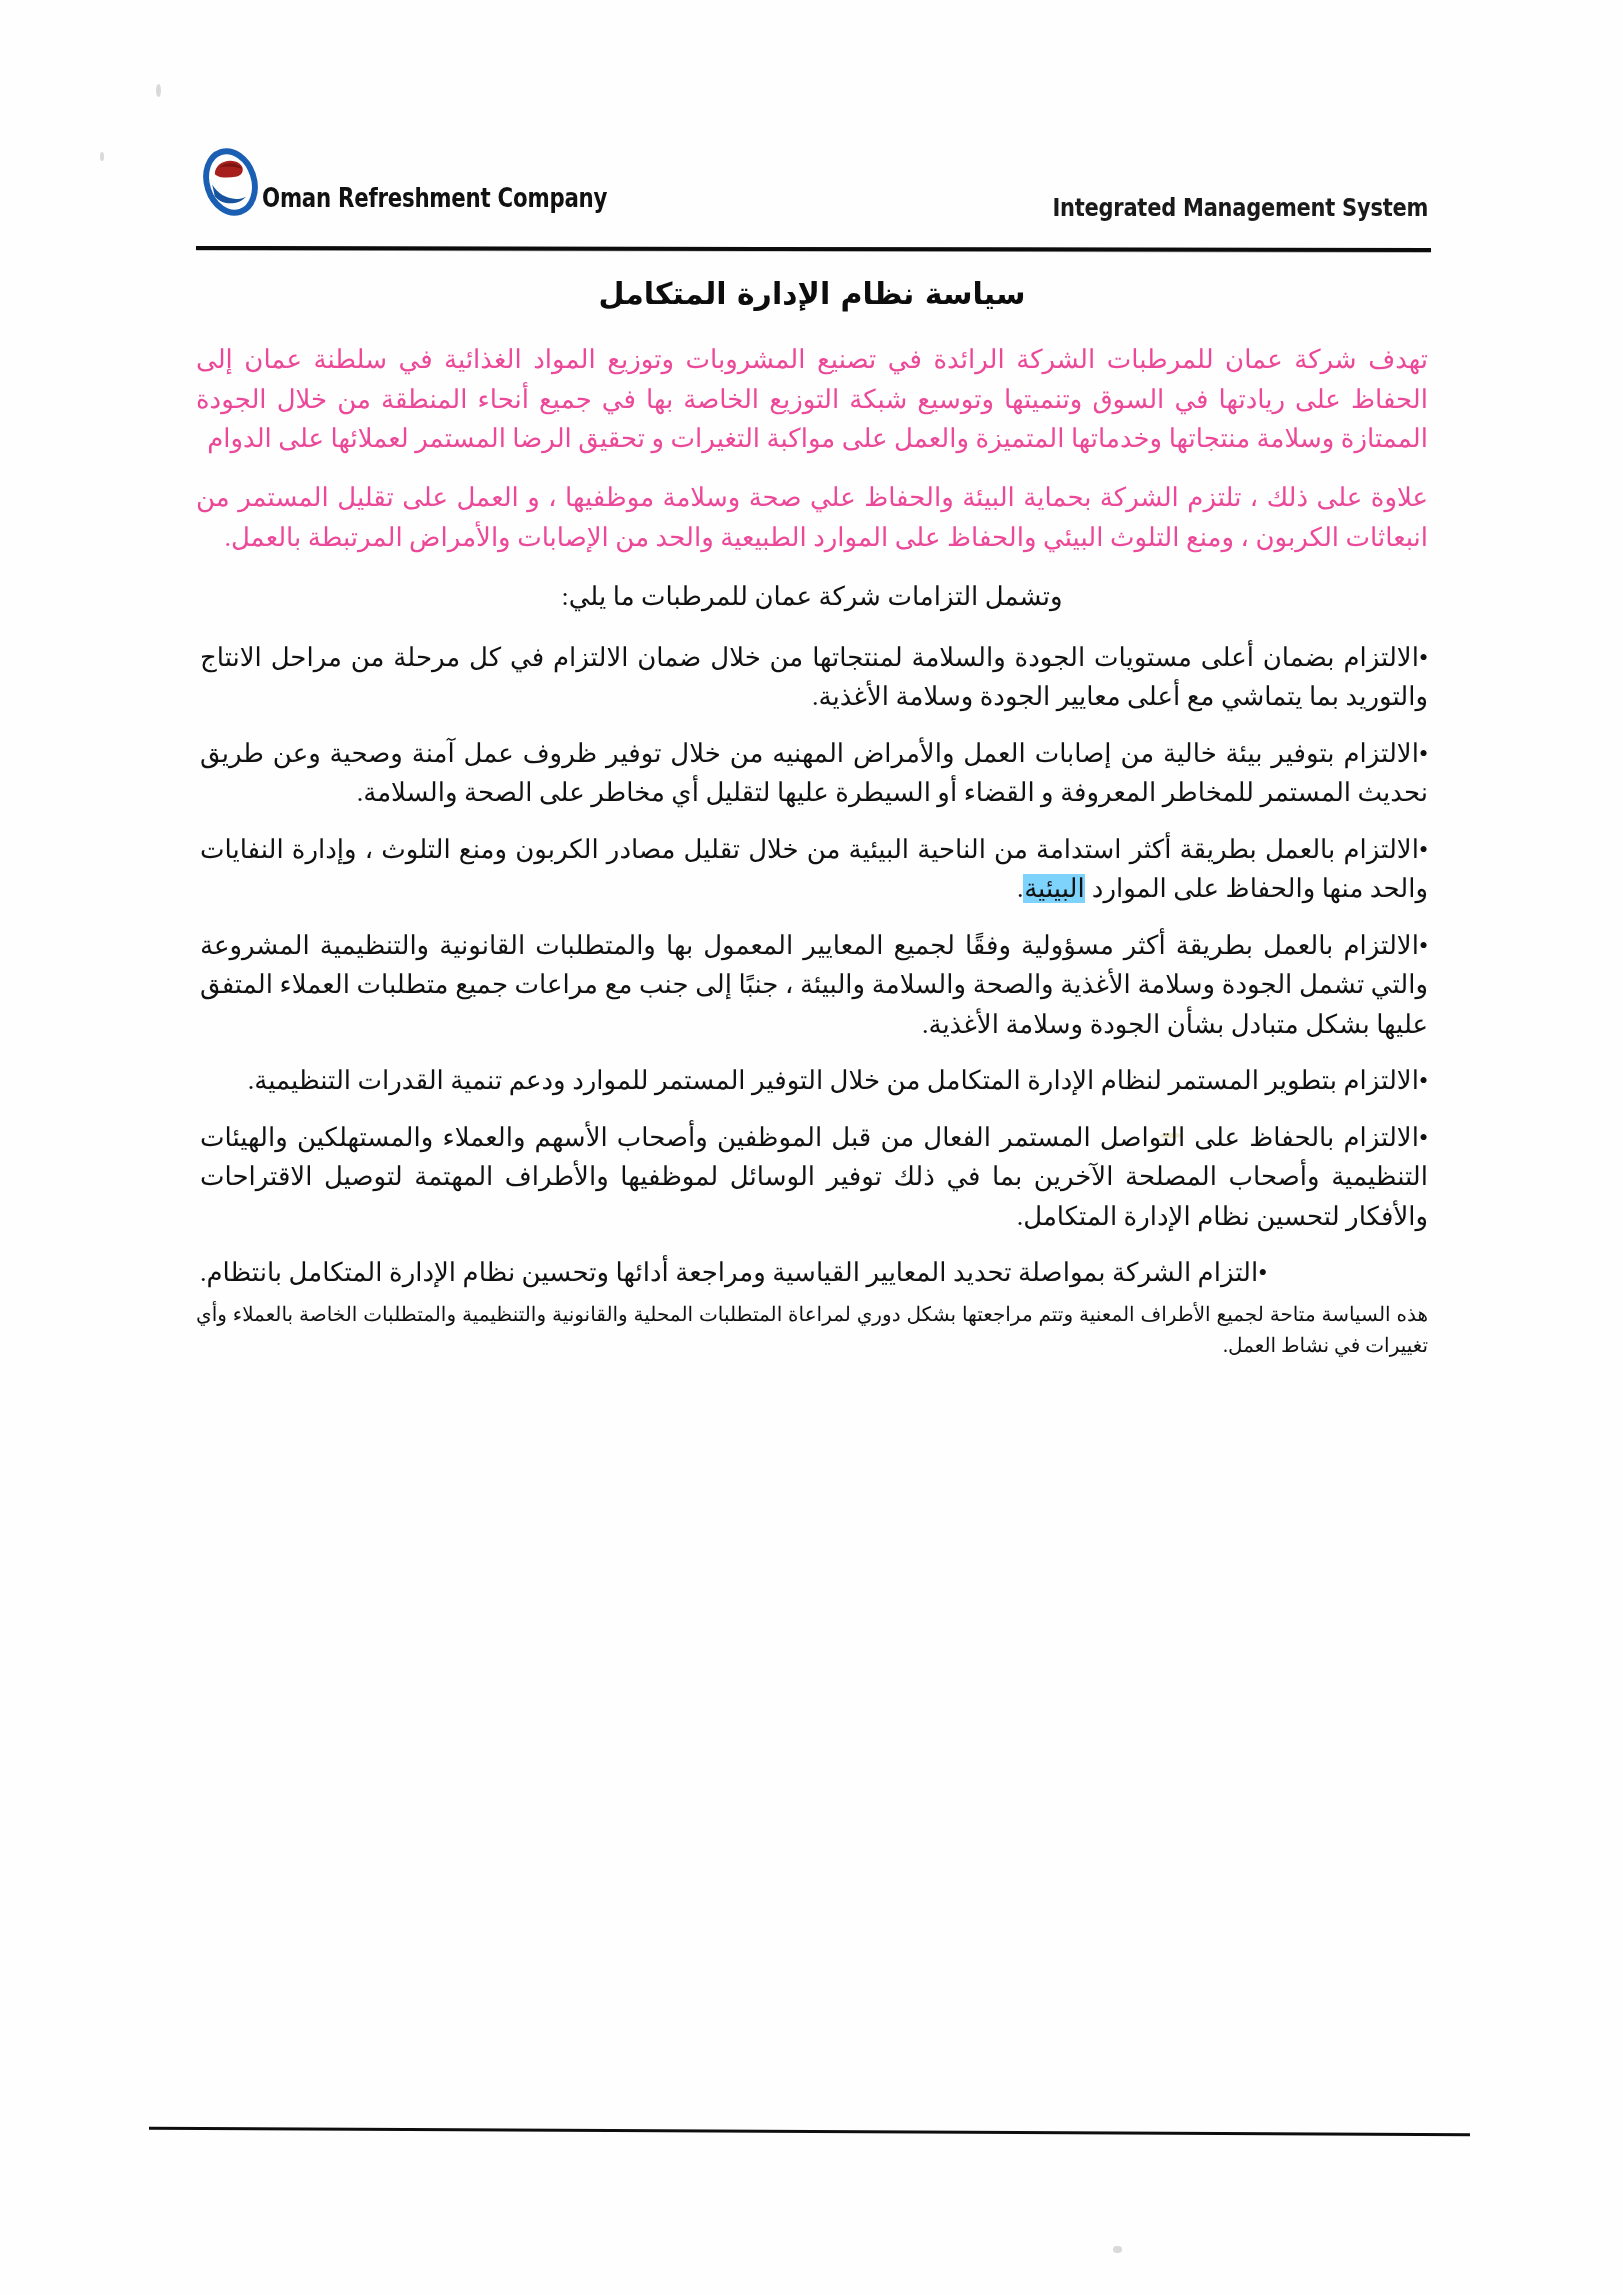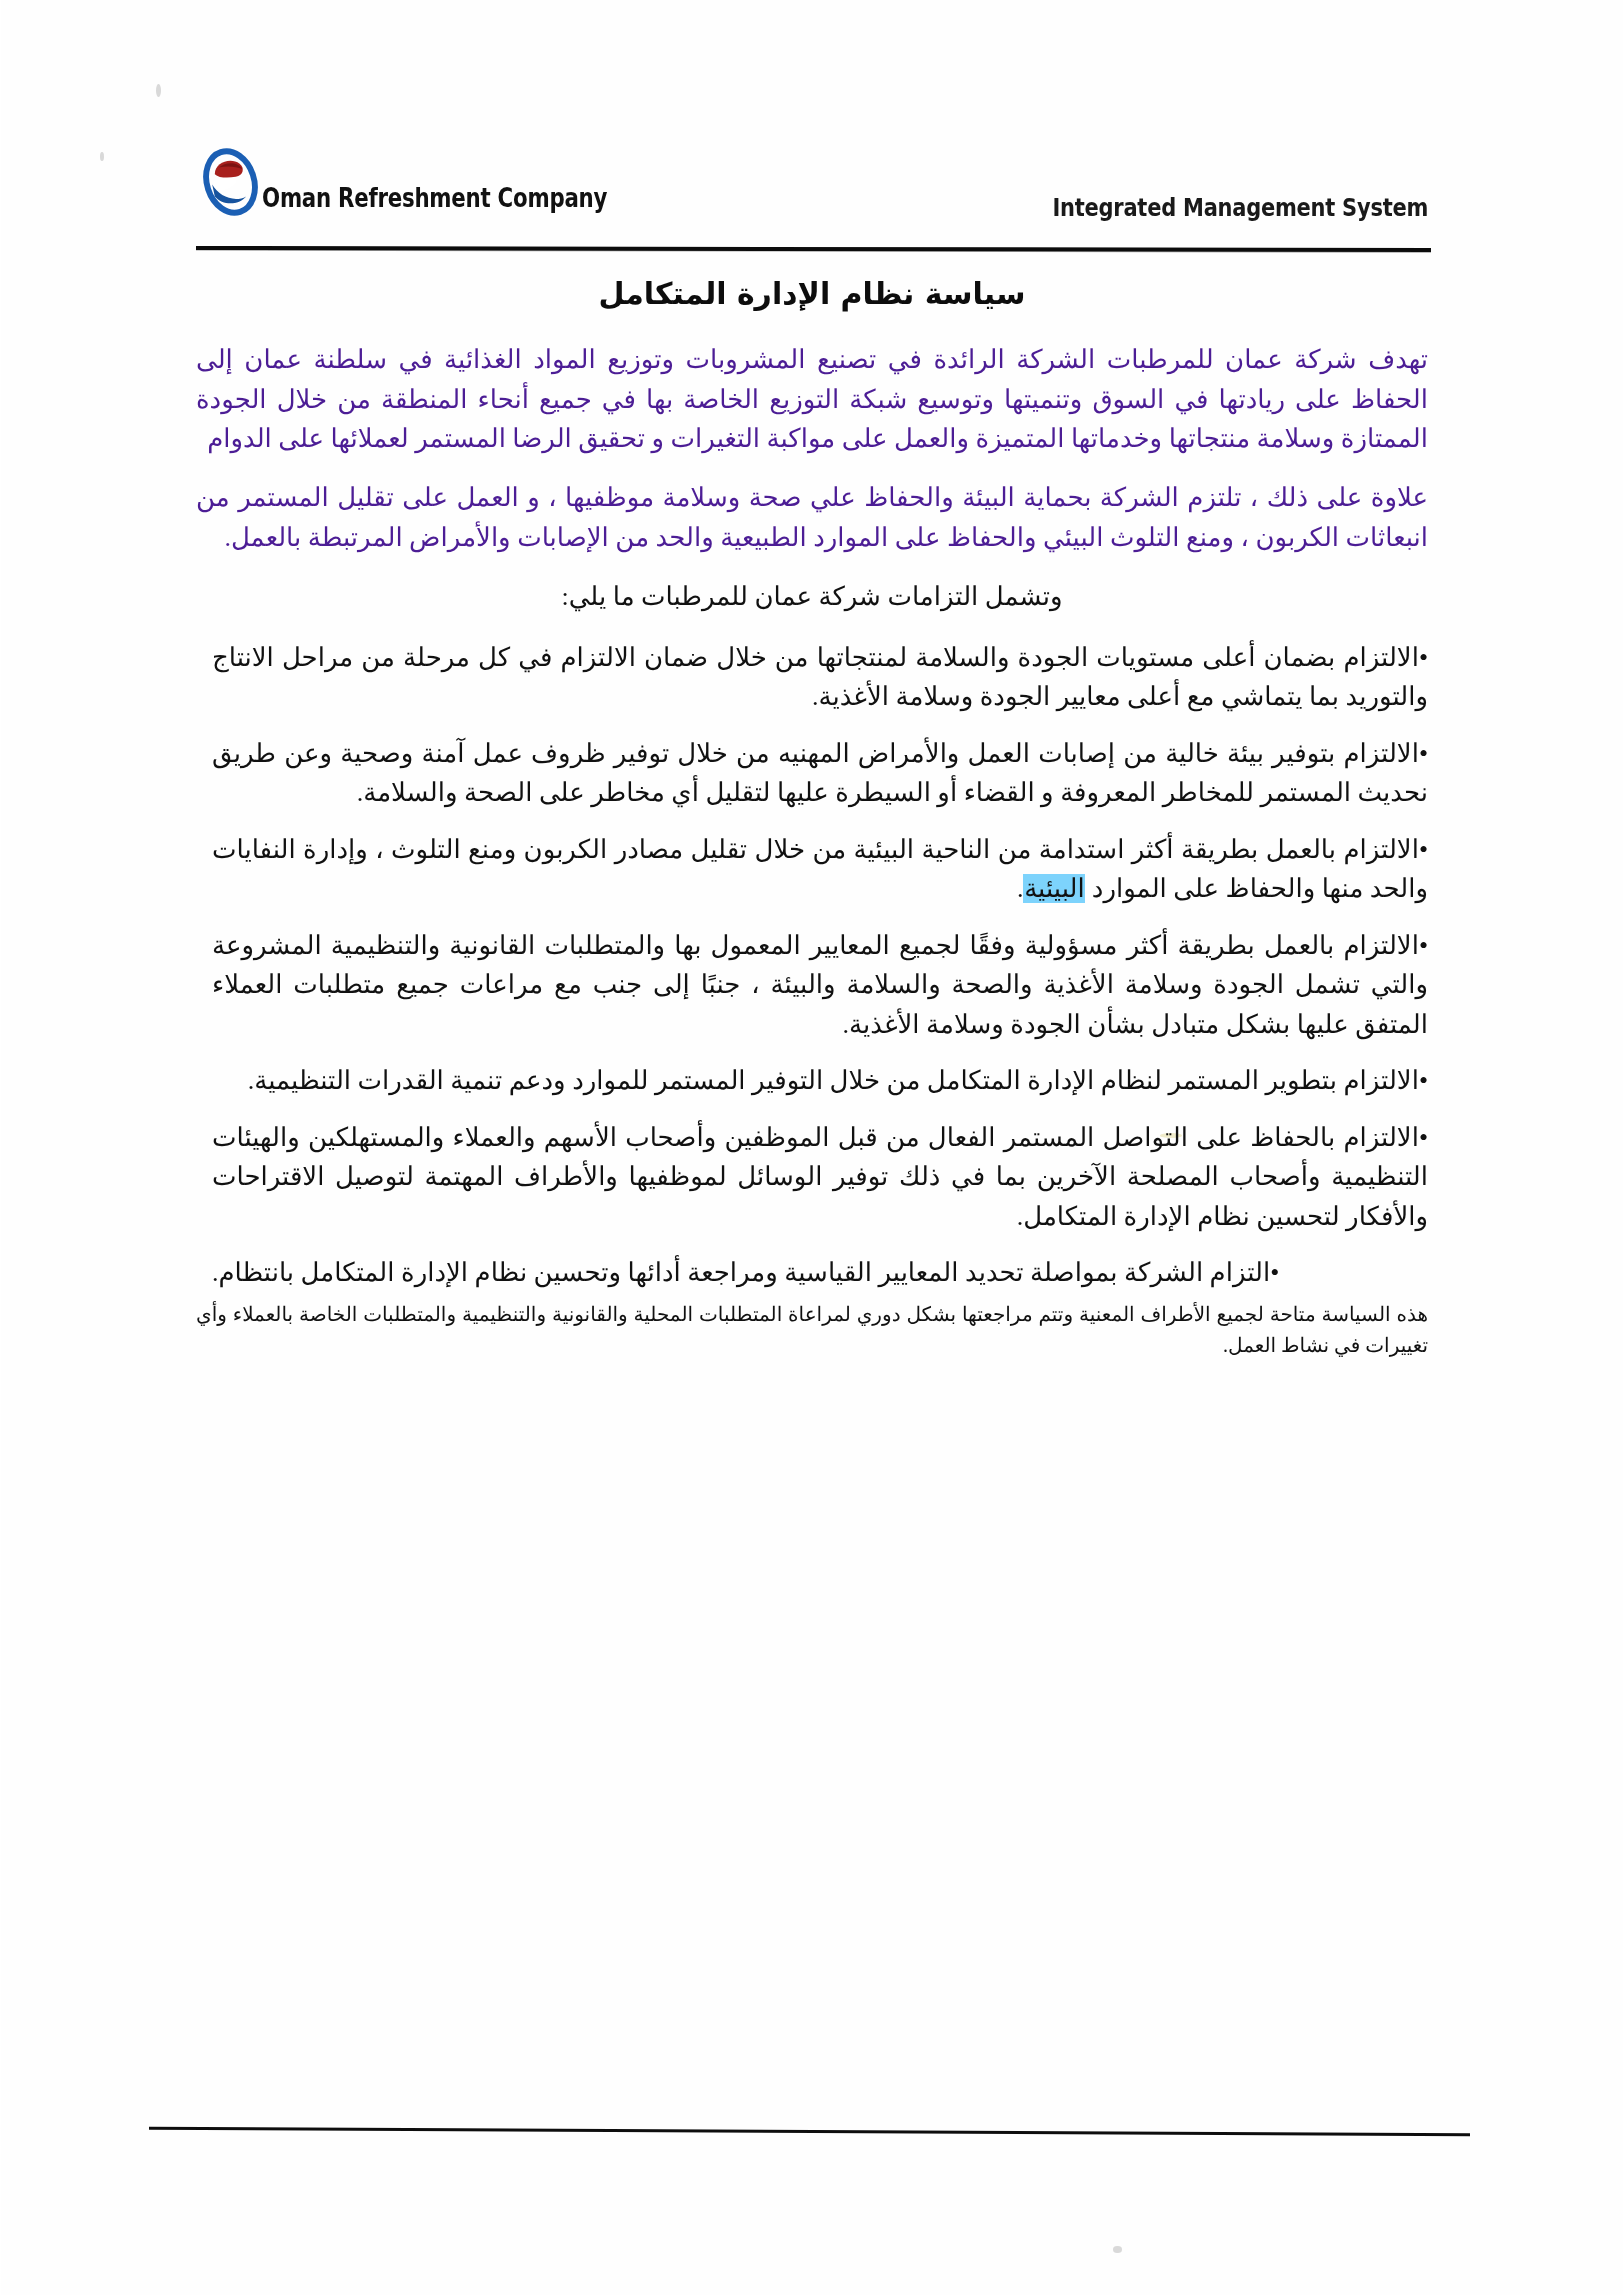--- a/index.html
+++ b/index.html
@@ -114,37 +114,37 @@
     letter-spacing: 0px;
     color: #0d0d0d;
   }
 
   p.para {
     margin: 0 0 19.6px 0;
     font-size: 26px;
     line-height: 1.52;
     text-align: justify;
     text-justify: inter-word;
-    color: #4c1d95;
+    color: #ec4899;
   }
 
   p.lead-in {
     margin: 0 0 22px 0;
     font-size: 26px;
     line-height: 1.5;
     text-align: center;
   }
 
   ul.commitments {
     list-style: none;
     margin: 0;
     padding: 0;
   }
   ul.commitments li {
-    margin: 0 0 17px 16px;
+    margin: 0 0 17px 4px;
     font-size: 26px;
     line-height: 1.52;
     text-align: justify;
     text-justify: inter-word;
     position: relative;
   }
   ul.commitments li .bullet {
     font-size: 26px;
     line-height: 1;
   }

